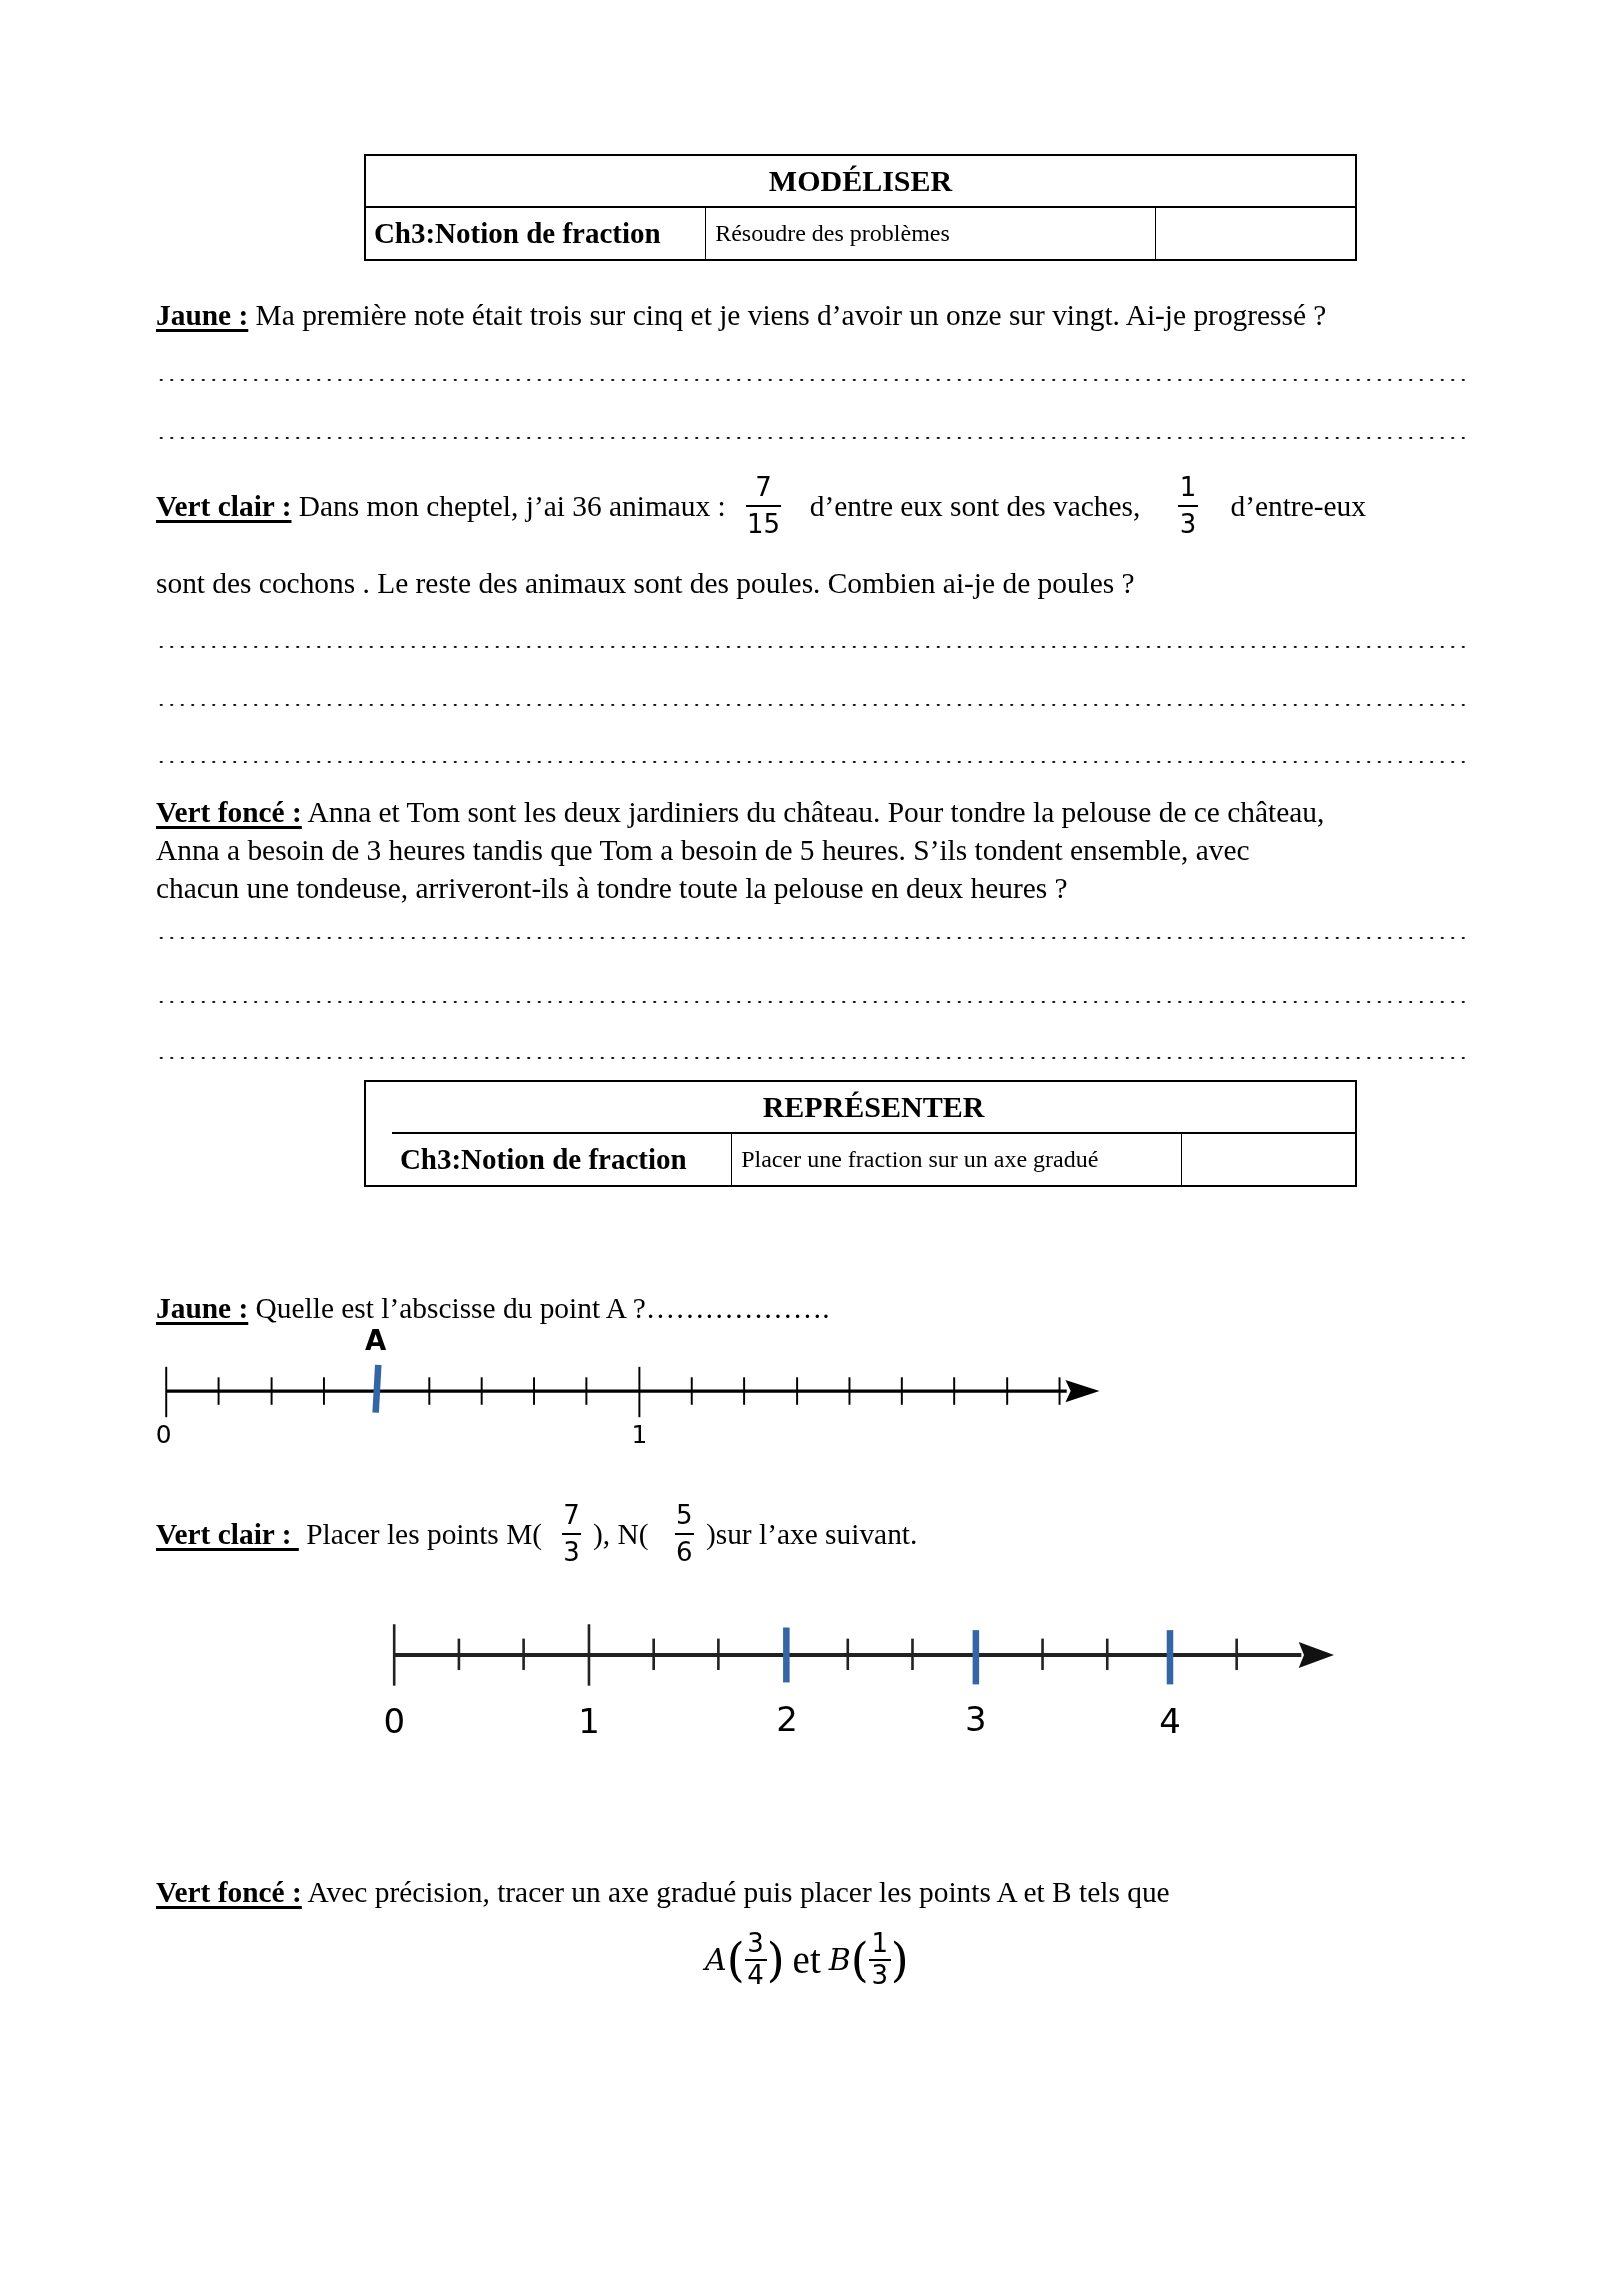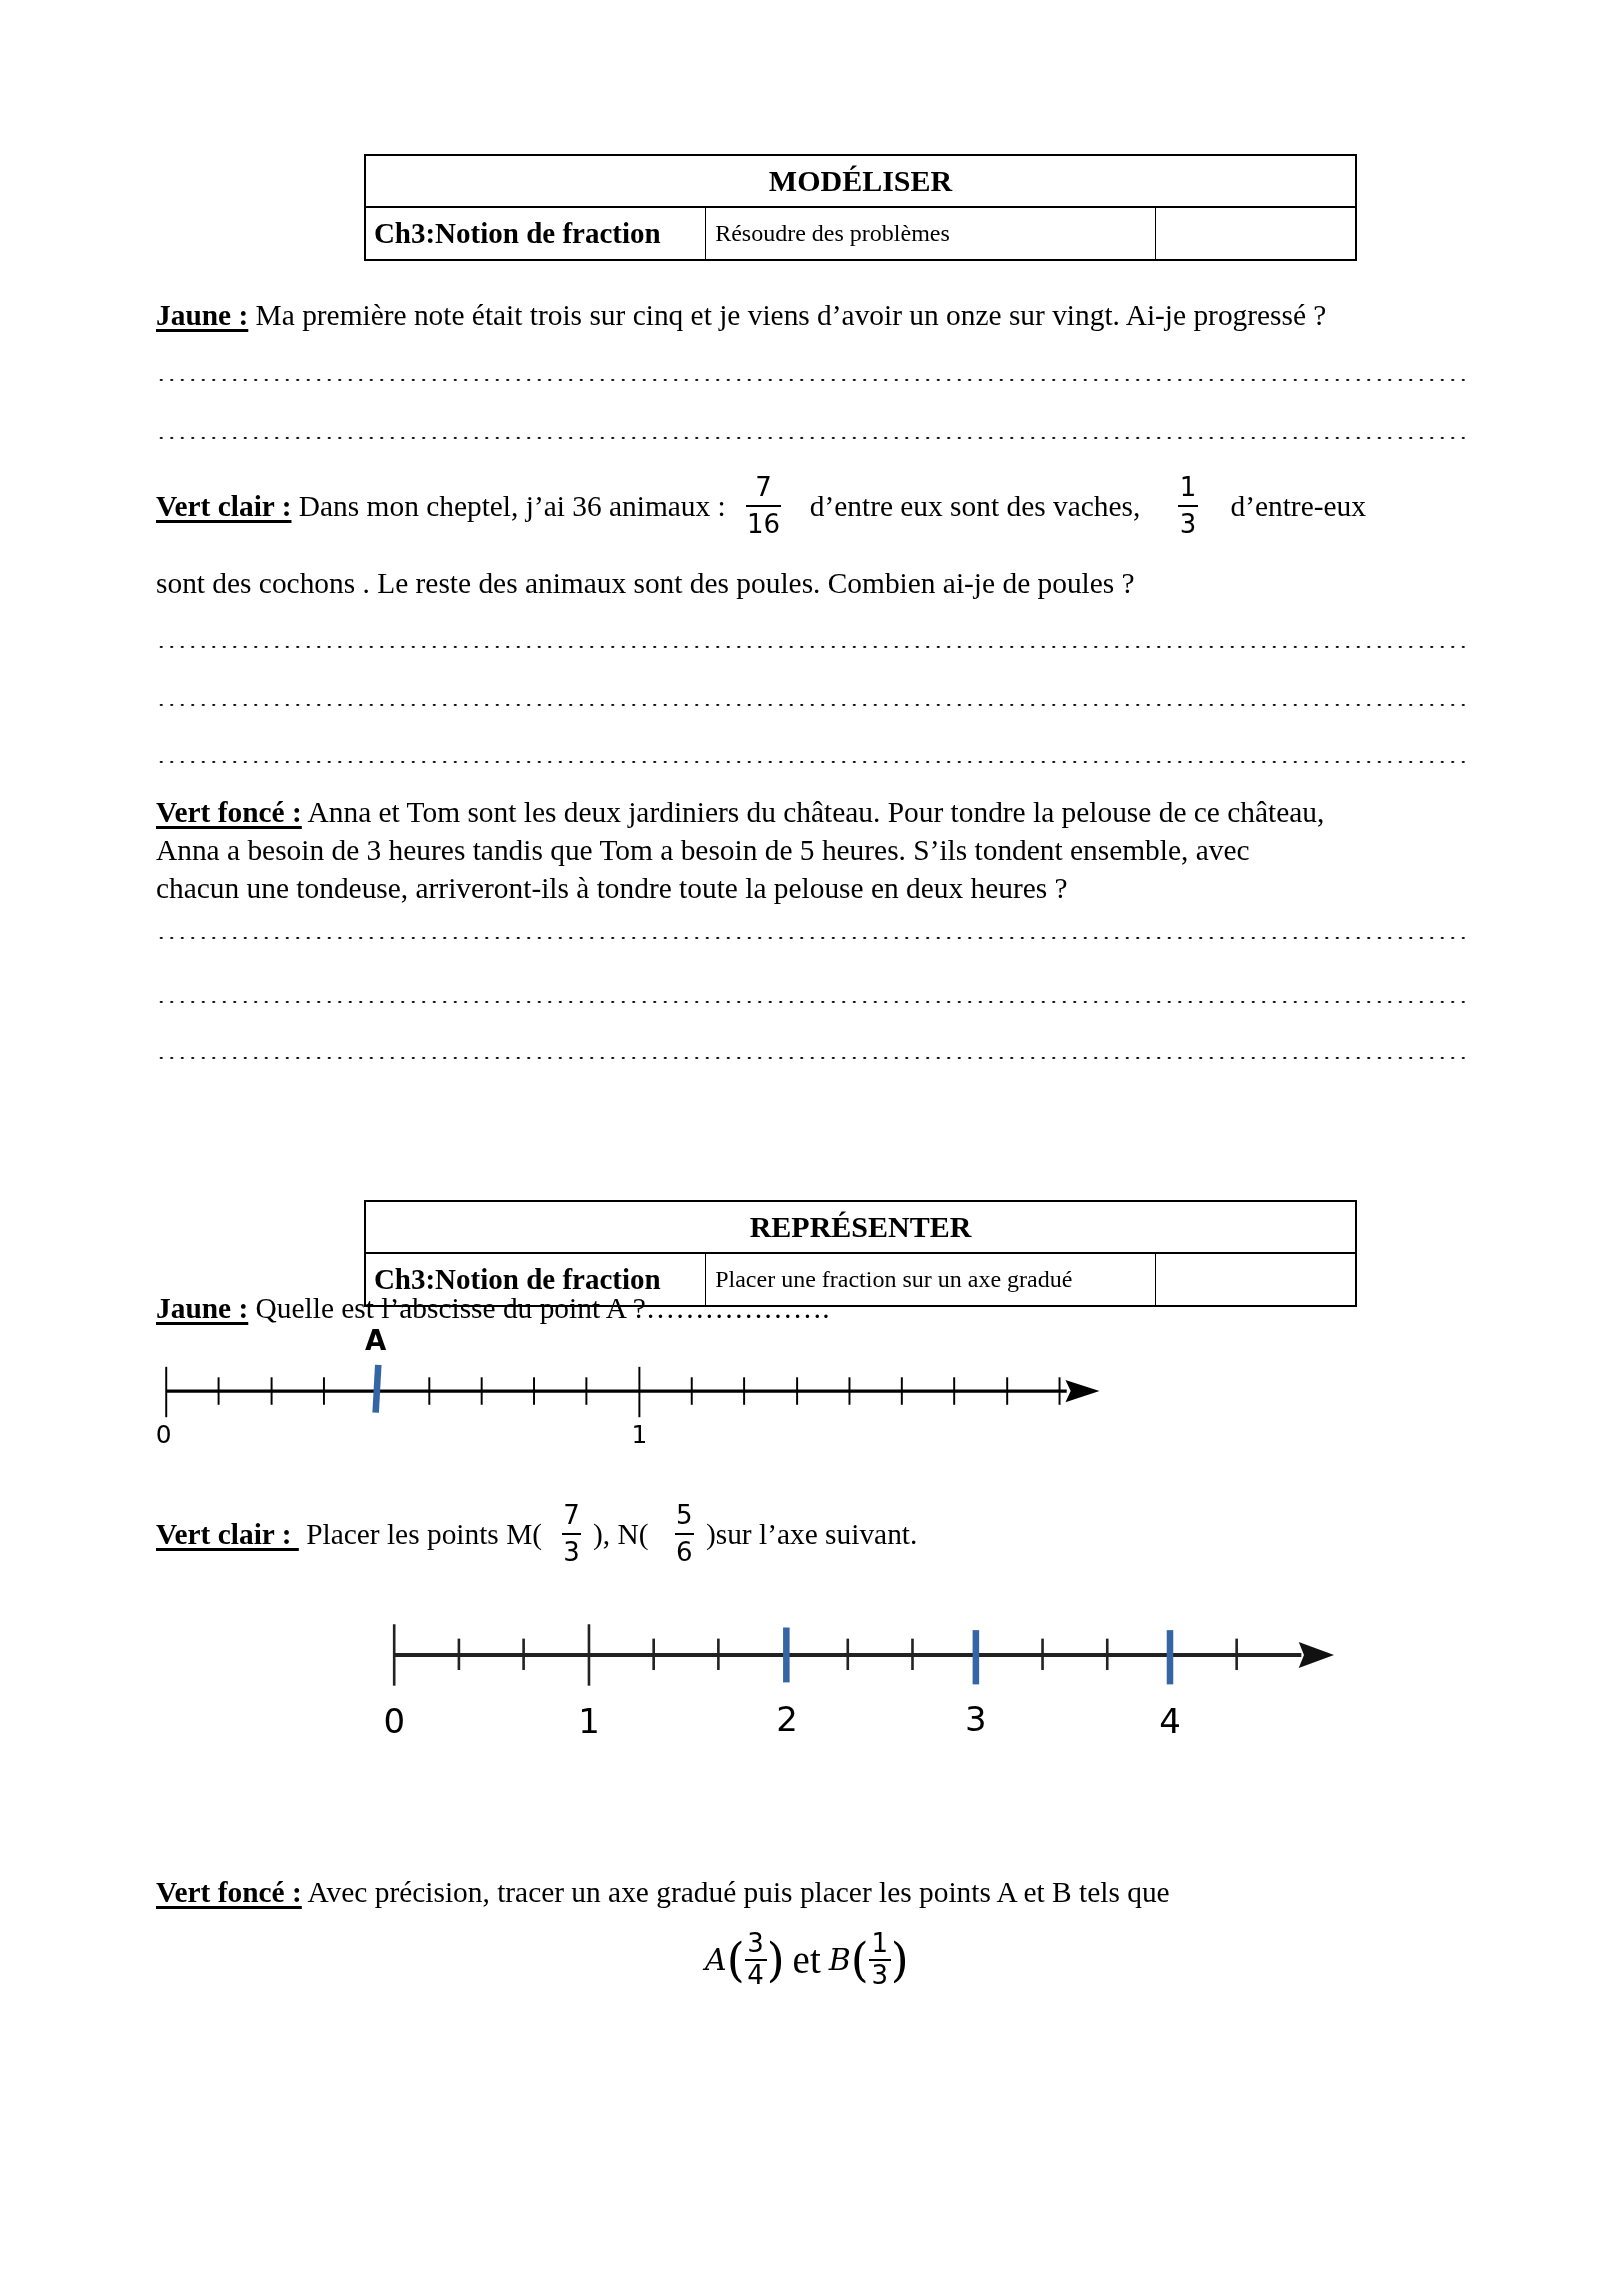--- a/index.html
+++ b/index.html
@@ -45,21 +45,21 @@
 </div>
 <div class="dots" style="top:378px;"></div>
 <div class="dots" style="top:436px;"></div>
 
 <div class="text" style="top:470px; line-height:72px; display:flex; align-items:center;">
   <span class="level">Vert clair :</span>
   <span style="white-space:pre;"> Dans mon cheptel, j’ai 36 animaux : </span>
   <span class="frac" style="margin-left:13px;">
     <span>7</span>
     <span class="bar"></span>
-    <span>16</span>
+    <span>15</span>
   </span>
   <span style="margin-left:15.7px;">d’entre eux sont des vaches,</span>
   <span class="frac" style="margin-left:38px;">
     <span>1</span>
     <span class="bar" style="width:19.6px;"></span>
     <span>3</span>
   </span>
   <span style="margin-left:19.6px;">d’entre-eux</span>
 </div>
 <div class="text" style="top:564px;">sont des cochons . Le reste des animaux sont des poules. Combien ai-je de poules ?</div>
@@ -69,21 +69,21 @@
 
 <div class="text" style="top:793px;">
   <span class="level">Vert foncé :</span><span> Anna et Tom sont les deux jardiniers du château. Pour tondre la pelouse de ce château,</span>
 </div>
 <div class="text" style="top:831px;">Anna a besoin de 3 heures tandis que Tom a besoin de 5 heures. S’ils tondent ensemble, avec</div>
 <div class="text" style="top:869px;">chacun une tondeuse, arriveront-ils à tondre toute la pelouse en deux heures ?</div>
 <div class="dots" style="top:936px;"></div>
 <div class="dots" style="top:1000px;"></div>
 <div class="dots" style="top:1056px;"></div>
 
-<div class="htable" style="top:1200px;">
+<div class="htable" style="top:1080px;padding-left:26px;">
   <div class="title">REPRÉSENTER</div>
   <div class="row">
     <div class="c1">Ch3:Notion de fraction</div>
     <div class="c2">Placer une fraction sur un axe gradué</div>
     <div class="c3"></div>
   </div>
 </div>
 
 <div class="text" style="top:1289px;">
   <span class="level">Jaune :</span><span> Quelle est l’abscisse du point A ?……………….</span>

